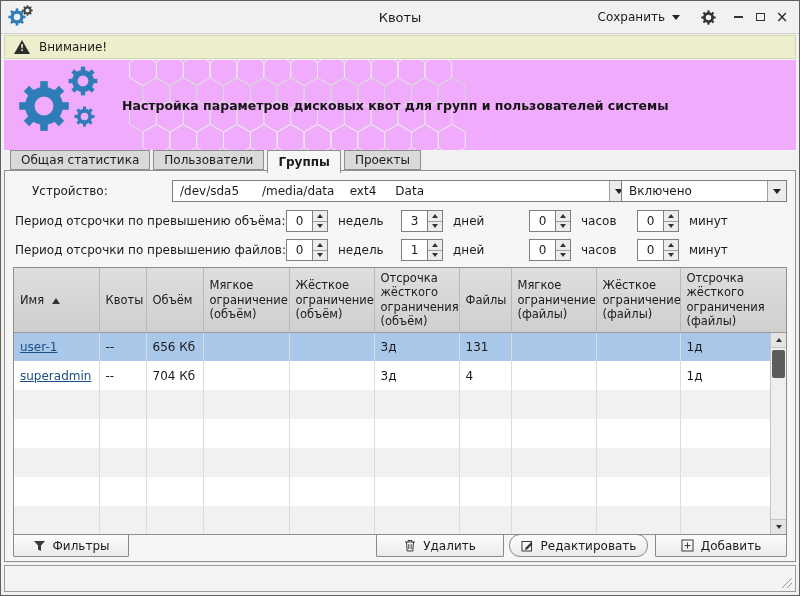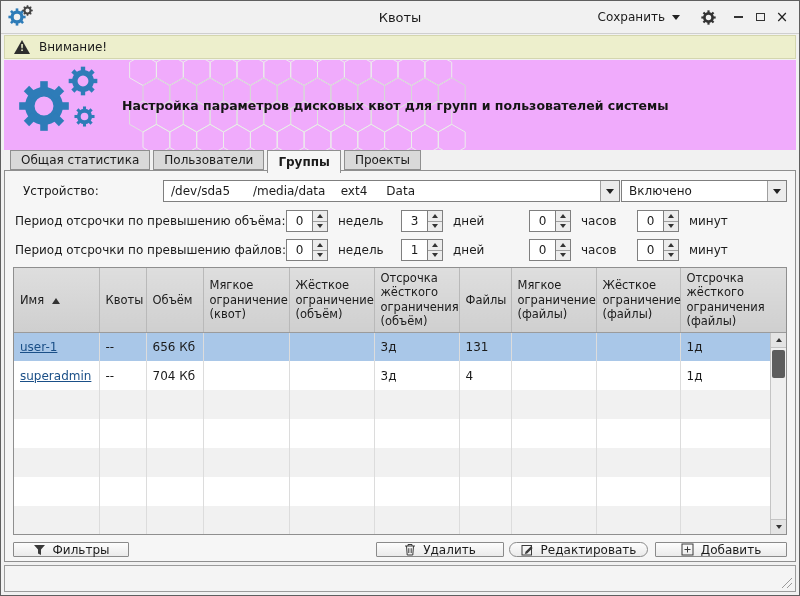--- a/index.html
+++ b/index.html
@@ -46,21 +46,21 @@
   
   .tabs { position:absolute; top:149px; left:9px; display:flex; align-items:flex-start; z-index:3; }
   .tab { height:20px; padding:0 10px; background:#d9d9d9; border:1px solid #8f8f8f;
     margin-right:3px; display:flex; align-items:center; cursor:pointer; }
   .tab.active { height:23px; background:#f6f6f6; font-weight:bold; border-bottom:none; }
 
   
   .pane { position:absolute; top:169px; left:3px; right:3px; height:392px;
     border:1px solid #8f8f8f; background:#f6f6f6; }
   .field-label { position:absolute; left:10px; top:4px; }
-  .device-row { position:absolute; top:9px; left:8px; right:0; height:22px; }
+  .device-row { position:absolute; top:9px; left:17px; right:0; height:22px; }
   .combo { position:absolute; height:22px; border:1px solid #7f7f7f; background:#fff;
     display:flex; align-items:center; cursor:pointer; }
   .device-combo { left:150px; width:457px; top:0; }
   .status-combo { right:8px; width:166px; top:0; }
   .combo-text { flex:1; padding:0 7px; white-space:pre; overflow:hidden; }
   .combo-btn { width:19px; align-self:stretch; border-left:1px solid #9f9f9f; background:#ececec;
     display:flex; align-items:center; justify-content:center; }
 
   .grace-row { position:absolute; left:0; right:0; height:24px;text-decoration:underline; }
   .grace-volume { top:39px; } .grace-files { top:68px; }
@@ -97,21 +97,21 @@
     border-left:4px solid transparent; border-right:4px solid transparent; border-bottom:6px solid #333; }
   .vscroll { position:absolute; top:65px; right:0; bottom:0; width:16px; background:#efefef;
     border-left:1px solid #c4c4c4; }
   .vs-btn { position:absolute; left:0; right:0; height:15px; display:flex; align-items:center;
     justify-content:center; background:#e4e4e4; cursor:pointer; }
   .vs-up { top:0; border-bottom:1px solid #c4c4c4; }
   .vs-down { bottom:0; border-top:1px solid #c4c4c4; }
   .vs-thumb { position:absolute; left:1px; right:1px; top:17px; height:28px; background:#5d5d5d; border-radius:2px; }
 
   
-  .btn { position:absolute; bottom:4px; height:15px; border:1px solid #8a8a8a;
+  .btn { position:absolute; bottom:4px; height:23px; border:1px solid #8a8a8a;
     background:linear-gradient(#fdfdfd,#eaeaea); display:flex; align-items:center; justify-content:center;
     gap:7px; border-radius:1px; cursor:pointer; }
   .btn-filters { left:8px;  width:116px; }
   .btn-delete  { right:291px; width:128px;margin-top:14px; }
   .btn-edit    { right:147px; width:139px;border-radius:11px; }
   .btn-add     { right:8px;  width:132px; }
 
   
   .statusbar { position:absolute; left:3px; right:3px; bottom:3px; height:27px;
     border:1px solid #9b9b9b; background:#f4f4f4; }
@@ -383,21 +383,21 @@
             <col style="width:52px">
             <col style="width:85px">
           <col style="width:84px">
             <col>
         </colgroup>
         <thead>
           <tr>
             <th><span>Имя</span><i class="sort-up"></i></th>
             <th>Квоты</th>
             <th>Объём</th>
-            <th>Мягкое ограничение (квот)</th>
+            <th>Мягкое ограничение (объём)</th>
             <th>Жёсткое ограничение (объём)</th>
             <th>Отсрочка жёсткого ограничения (объём)</th>
             <th>Файлы</th>
             <th>Мягкое ограничение (файлы)</th>
             <th>Жёсткое ограничение (файлы)</th>
             <th>Отсрочка жёсткого ограничения (файлы)</th>
           </tr>
         </thead>
         <tbody>
           <tr class="selected">

